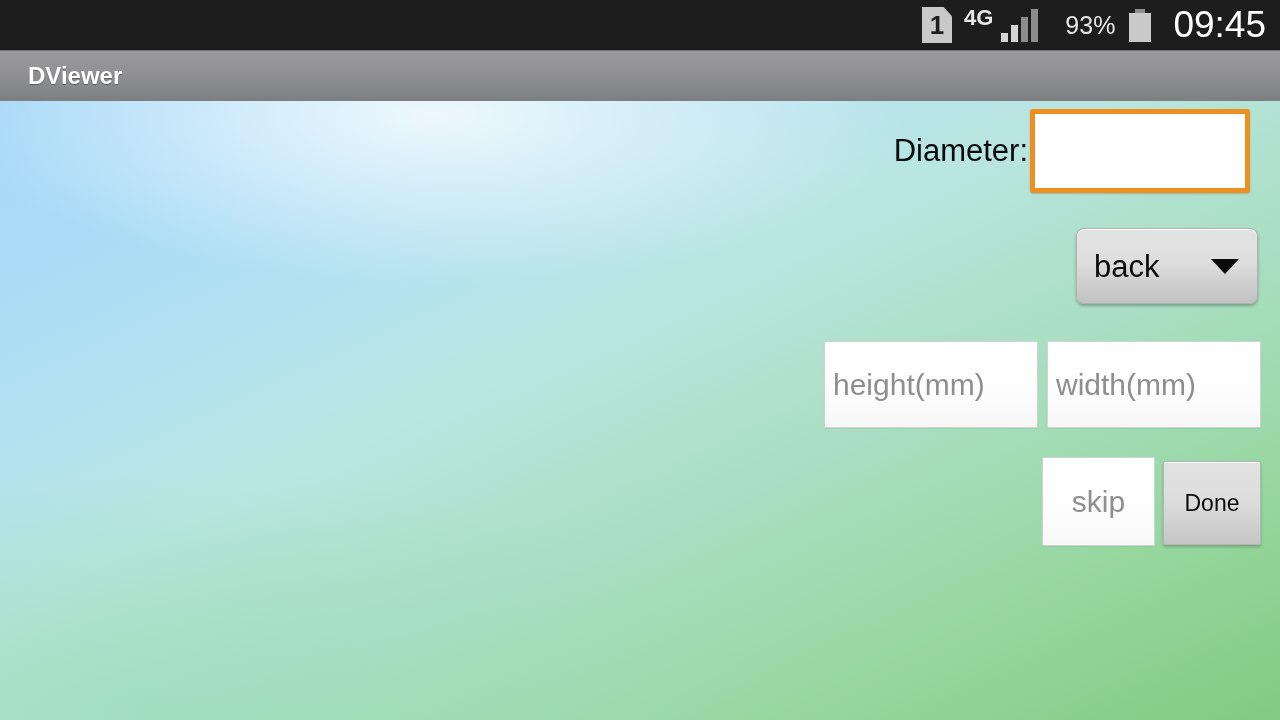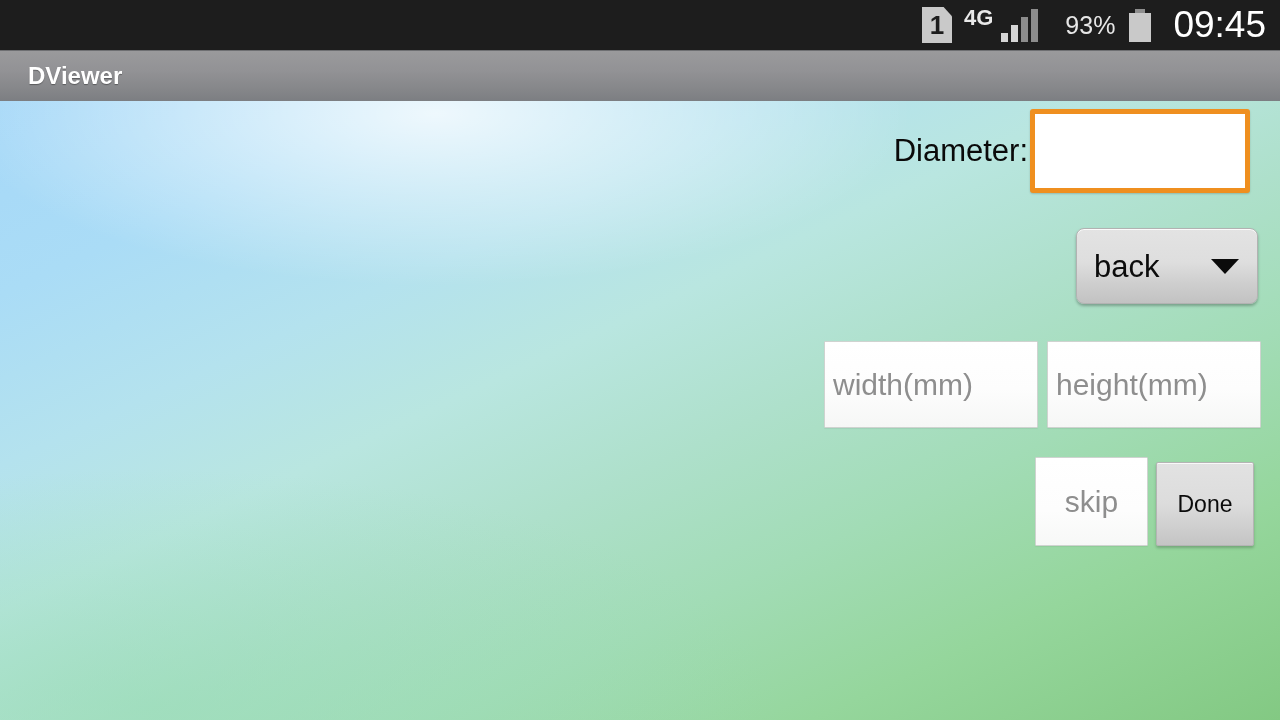--- a/index.html
+++ b/index.html
@@ -249,24 +249,24 @@
     outline: none;
     border-radius: 1px;
     box-shadow: 0 1px 1px rgba(0,0,0,0.06);
     font-family: "Liberation Sans", sans-serif;
   }
   .dim-input::placeholder { color: #8e8e8e; opacity: 1; }
 
   
   .action-row {
     position: absolute;
-    right: 8px;
+    right: 1px;
     top: 356px;
     display: flex;
-    align-items: flex-end;
+    align-items: center;
     gap: 8px;
   }
   .skip-input {
     width: 113px;
     height: 89px;
     box-sizing: border-box;
     border: 1px solid #cfd3d0;
     background: linear-gradient(to bottom, #ffffff 0%, #fdfdfd 60%, #f7f8f7 100%);
     font-size: 30px;
     color: #111;
@@ -336,22 +336,22 @@
         <span class="diameter-label">Diameter:</span>
         <input class="diameter-input" type="text" value="" style="">
       </div>
 
       <div class="spinner">
         <span class="spinner-label">back</span>
         <span class="caret"></span>
       </div>
 
       <div class="dim-row">
+        <input class="dim-input" type="text" placeholder="height(mm)" style="">
         <input class="dim-input" type="text" placeholder="width(mm)" style="">
-        <input class="dim-input" type="text" placeholder="height(mm)" style="">
       </div>
 
       <div class="action-row">
         <input class="skip-input" type="text" placeholder="skip" style="">
         <button class="done-button">Done</button>
       </div>
 
     </div>
   </div>
 

